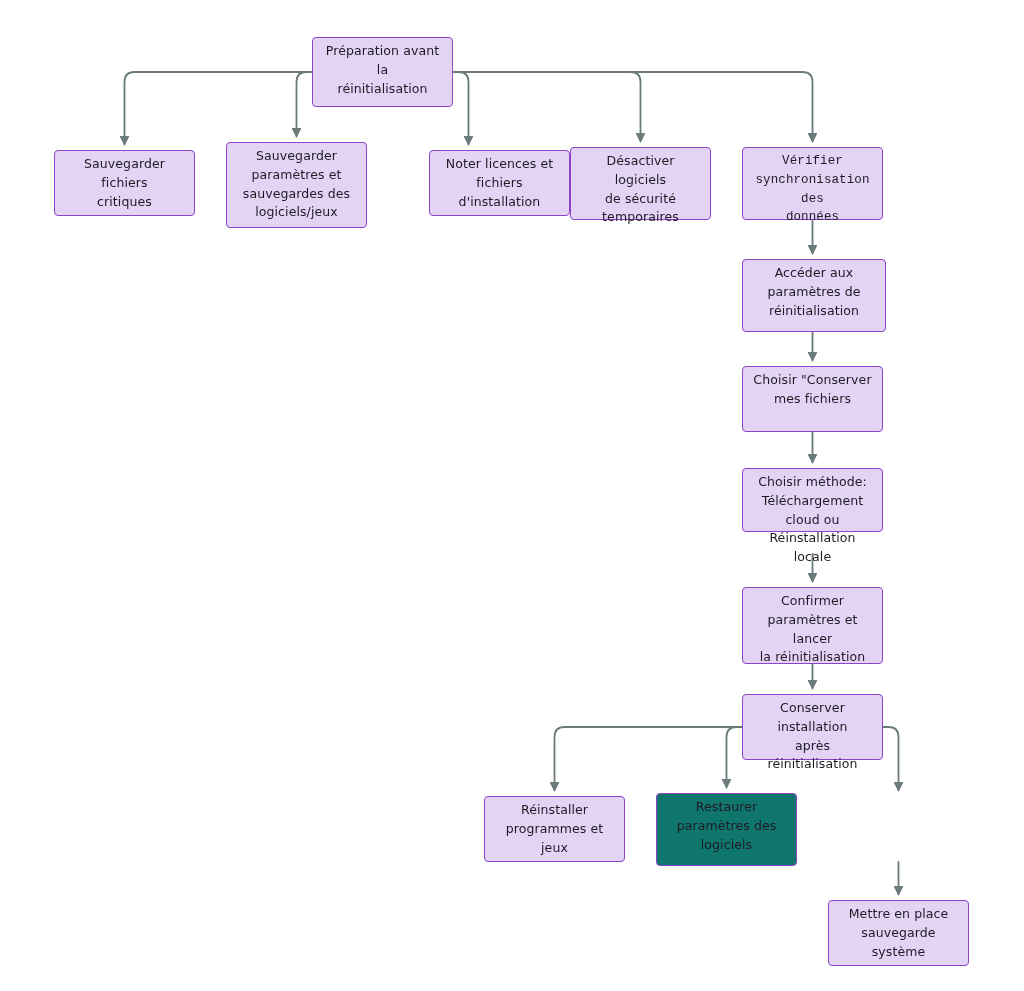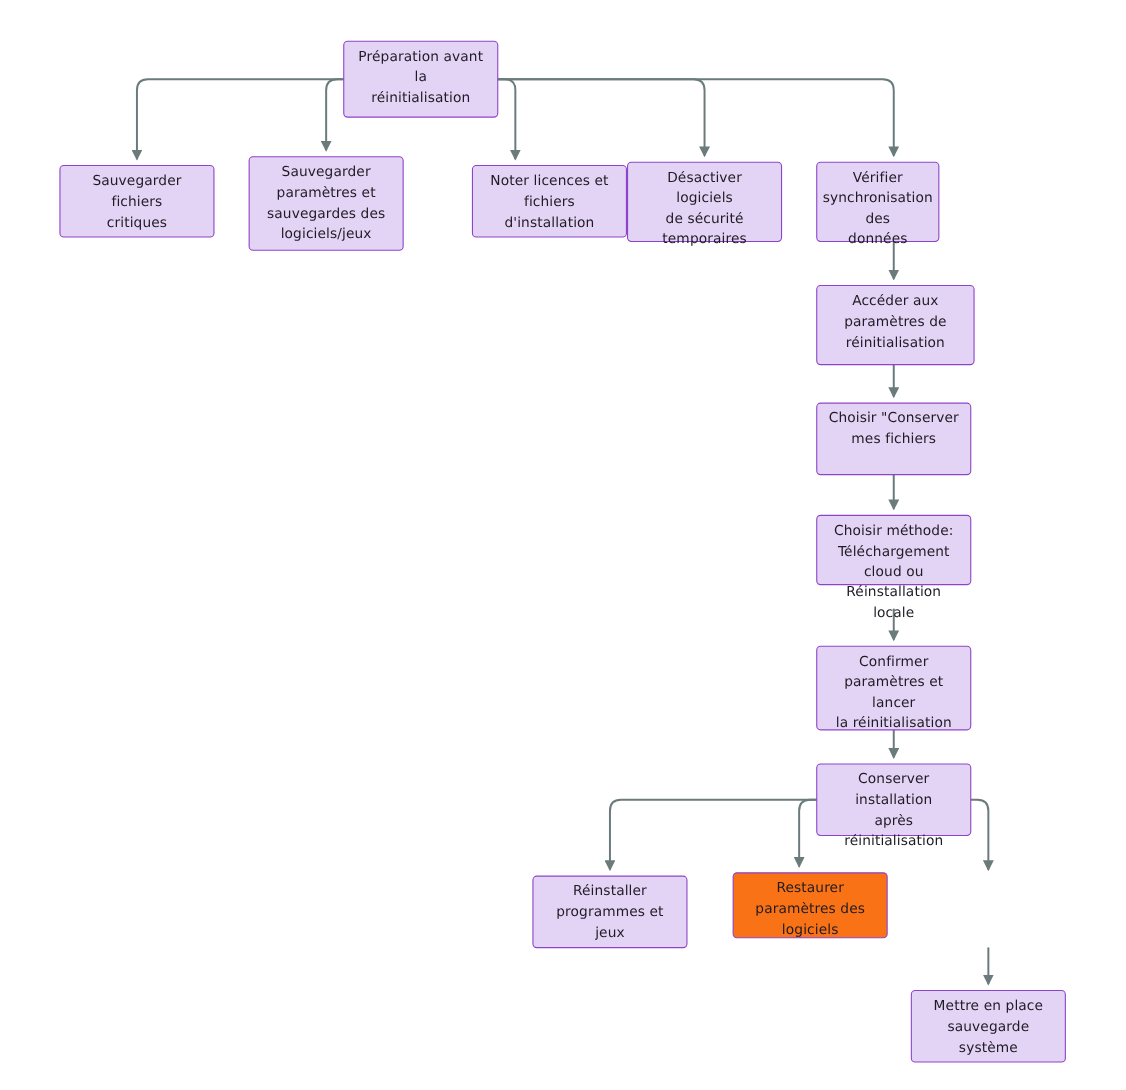--- a/index.html
+++ b/index.html
@@ -86,21 +86,21 @@
     </div>
     <div class="node" style="left: 398px; top: 150px; width: 141px; height: 66px; background: rgb(227, 211, 245); border-color: rgb(142, 68, 200); color: rgb(31, 27, 36); margin-left: 31px;">
       <span class="node-label">Noter licences et
 fichiers d'installation</span>
     </div>
     <div class="node" style="left: 570px; top: 147px; width: 141px; height: 73px; background: rgb(227, 211, 245); border-color: rgb(142, 68, 200); color: rgb(31, 27, 36);">
       <span class="node-label">Désactiver logiciels
 de sécurité
 temporaires</span>
     </div>
-    <div class="node" style="left: 742px; top: 147px; width: 112px; height: 73px; background: rgb(227, 211, 245); border-color: rgb(142, 68, 200); color: rgb(31, 27, 36);">
+    <div class="node" style="left: 742px; top: 147px; width: 141px; height: 73px; background: rgb(227, 211, 245); border-color: rgb(142, 68, 200); color: rgb(31, 27, 36); font-family: Liberation Mono, monospace;">
       <span class="node-label">Vérifier
 synchronisation des
 données</span>
     </div>
     <div class="node" style="left: 742px; top: 259px; width: 144px; height: 73px; background: rgb(227, 211, 245); border-color: rgb(142, 68, 200); color: rgb(31, 27, 36);">
       <span class="node-label">Accéder aux
 paramètres de
 réinitialisation</span>
     </div>
     <div class="node" style="left: 742px; top: 366px; width: 141px; height: 66px; background: rgb(227, 211, 245); border-color: rgb(142, 68, 200); color: rgb(31, 27, 36);">
@@ -119,21 +119,21 @@
 la réinitialisation</span>
     </div>
     <div class="node" style="left: 742px; top: 694px; width: 141px; height: 66px; background: rgb(227, 211, 245); border-color: rgb(142, 68, 200); color: rgb(31, 27, 36);">
       <span class="node-label">Conserver installation
 après réinitialisation</span>
     </div>
     <div class="node" style="left: 484px; top: 796px; width: 141px; height: 66px; background: rgb(227, 211, 245); border-color: rgb(142, 68, 200); color: rgb(31, 27, 36);">
       <span class="node-label">Réinstaller
 programmes et jeux</span>
     </div>
-    <div class="node" style="left: 656px; top: 793px; width: 141px; height: 60px; background: #f97316; border-color: rgb(142, 68, 200); color: rgb(31, 27, 36); margin-left: 10px;">
+    <div class="node" style="left: 656px; top: 793px; width: 141px; height: 73px; background: #0f766e; border-color: rgb(142, 68, 200); color: rgb(31, 27, 36);">
       <span class="node-label">Restaurer
 paramètres des
 logiciels</span>
     </div>
     <div class="node" style="left: 828px; top: 900px; width: 141px; height: 66px; background: rgb(227, 211, 245); border-color: rgb(142, 68, 200); color: rgb(31, 27, 36);">
       <span class="node-label">Mettre en place
 sauvegarde système</span>
     </div>
   </div>
 

